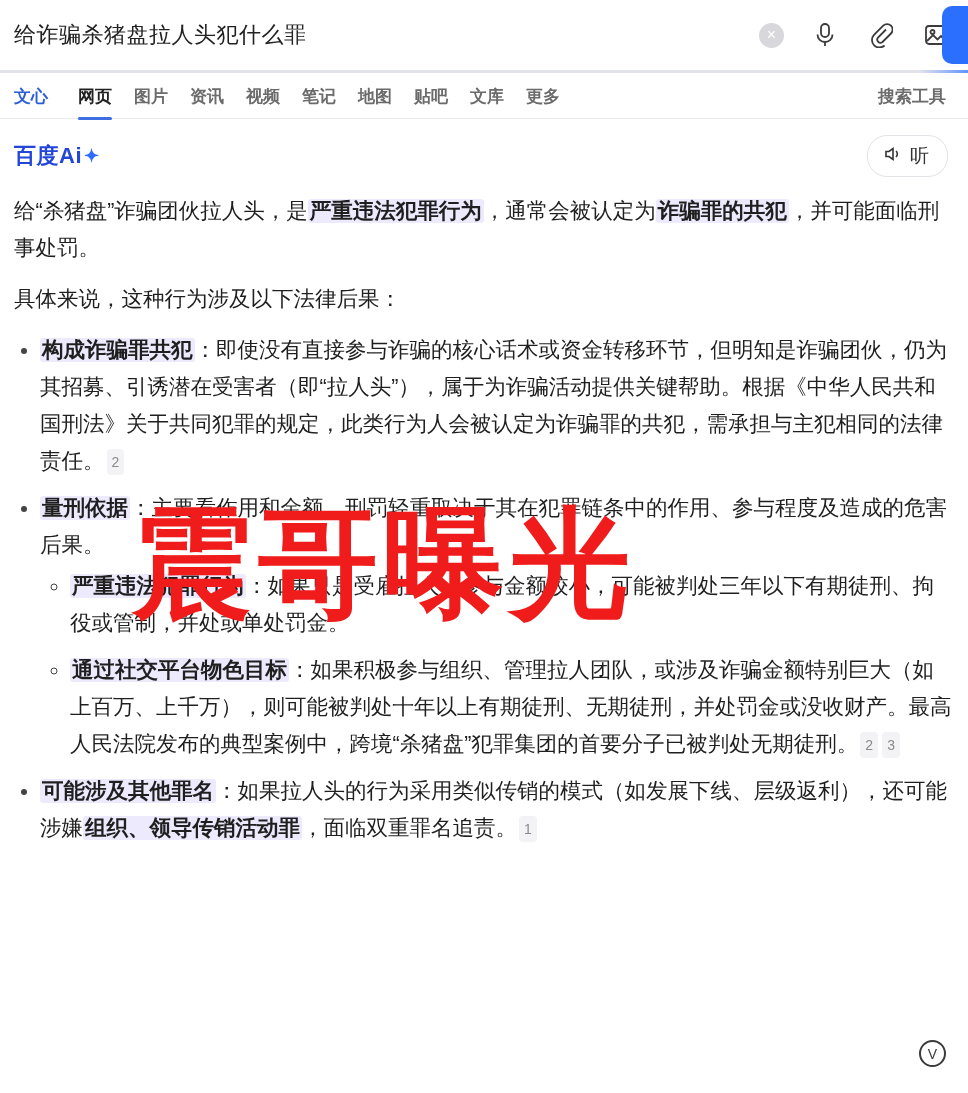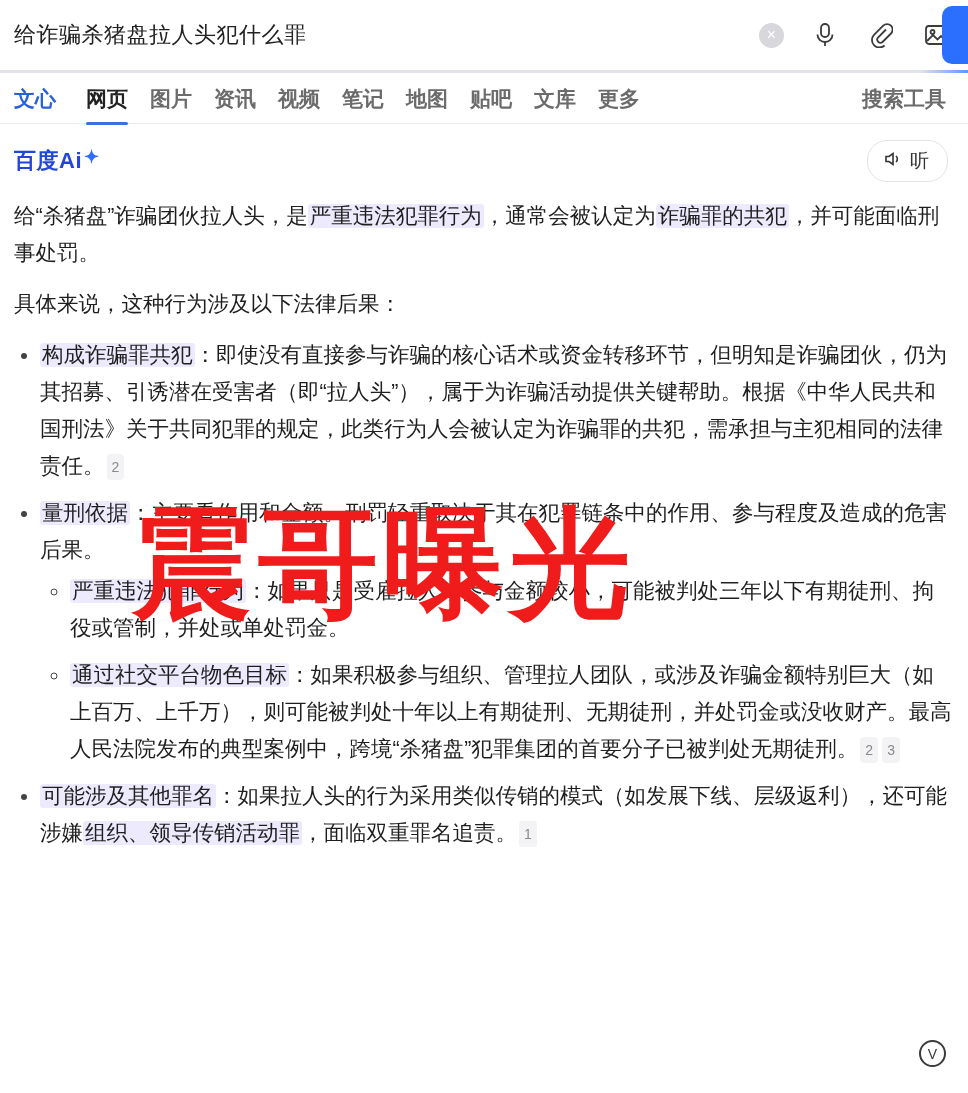--- a/index.html
+++ b/index.html
@@ -65,21 +65,21 @@
     background: linear-gradient(to right, #d9d9e3 0%, #d9d9e3 95%, #2b6fff 100%);
     opacity: .75;
   }
 
   
   .tabs {
     display: flex;
     align-items: center;
     gap: 0;
     padding: 12px 0 10px 14px;
-    font-size: 21px;
+    font-size: 17px;
     color: #6b6b6b;
     border-bottom: 1px solid #ececec;
     position: relative;
   }
   .tab { padding: 0 22px 0 0; cursor: pointer; white-space: nowrap; font-weight: bold; }
   .tab:first-child { color: #2b5fd9; font-weight: bold; padding-right: 30px; }
   .tab.active { color: #222; font-weight: bold; position: relative; }
   .tab.active::after {
     content: "";
     position: absolute;
@@ -96,20 +96,21 @@
     align-items: center;
     justify-content: space-between;
     padding: 16px 20px 6px 14px;
   }
   .ai-brand {
     font-size: 22px;
     font-weight: bold;
     color: #2247d8;
     letter-spacing: .5px;
     display: flex;
+    align-items: center;
     gap: 2px;
   }
   .ai-brand .plus { color: #2e6bff; font-size: 18px; }
   .listen-btn {
     border: 1px solid #e3e3e7;
     border-radius: 20px;
     padding: 7px 18px 7px 14px;
     font-size: 19px;
     color: #333;
     display: flex;
@@ -121,21 +122,21 @@
 
   
   .content {
     padding: 2px 14px 0 14px;
     font-size: 21.5px;
     line-height: 1.72;
     color: #1f1f1f;
   }
   .content p { margin: 8px 0 14px; }
   .hl { background: #eceafc; border-radius: 3px; padding: 0 2px; }
-  .b { font-weight: normal; }
+  .b { font-weight: bold; }
   .ref {
     display: inline-block;
     font-size: 14px;
     color: #8a8a8a;
     background: #f3f3f5;
     border-radius: 4px;
     padding: 1px 5px;
     margin: 0 2px;
     vertical-align: middle;
   }

